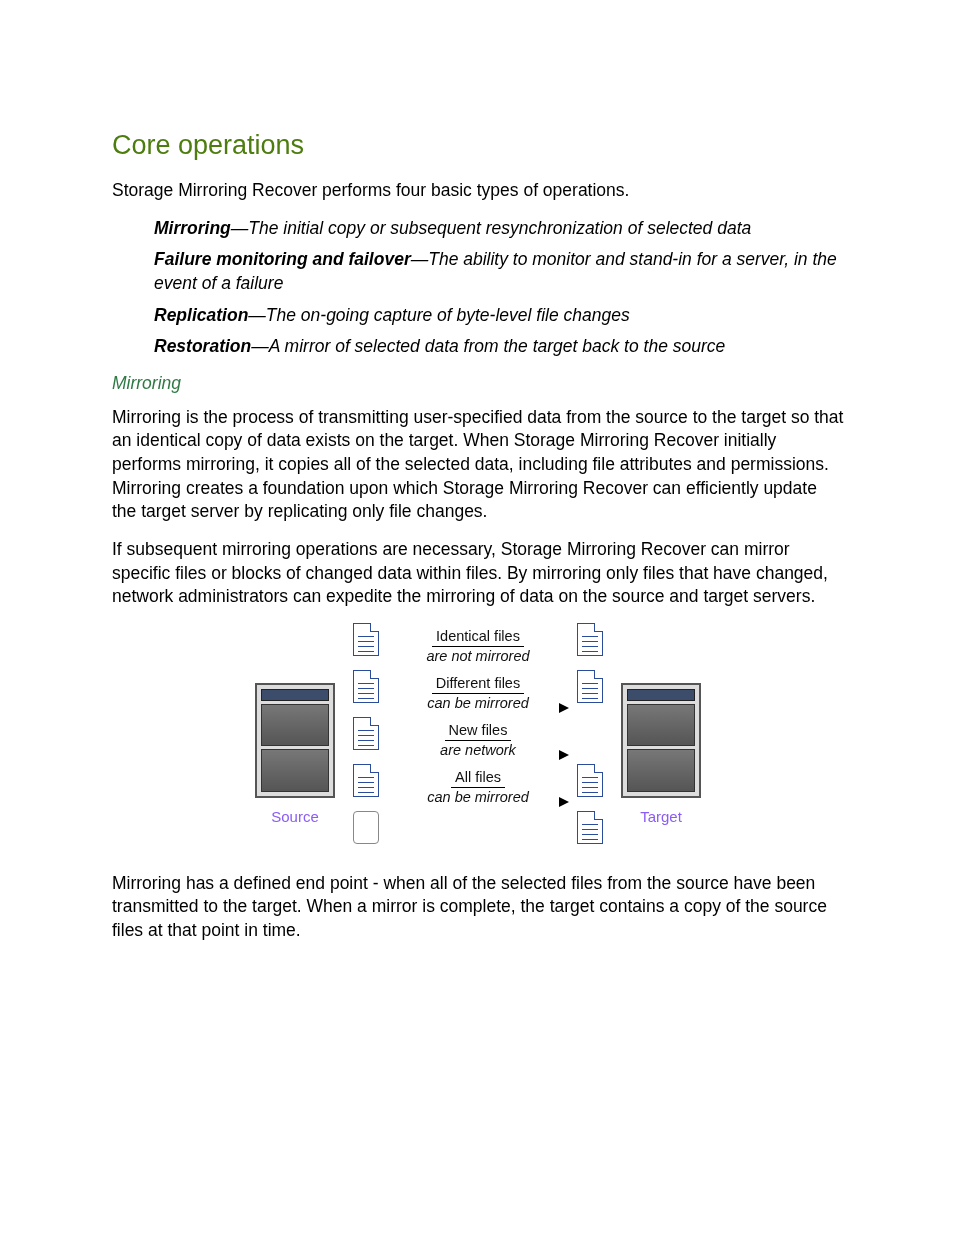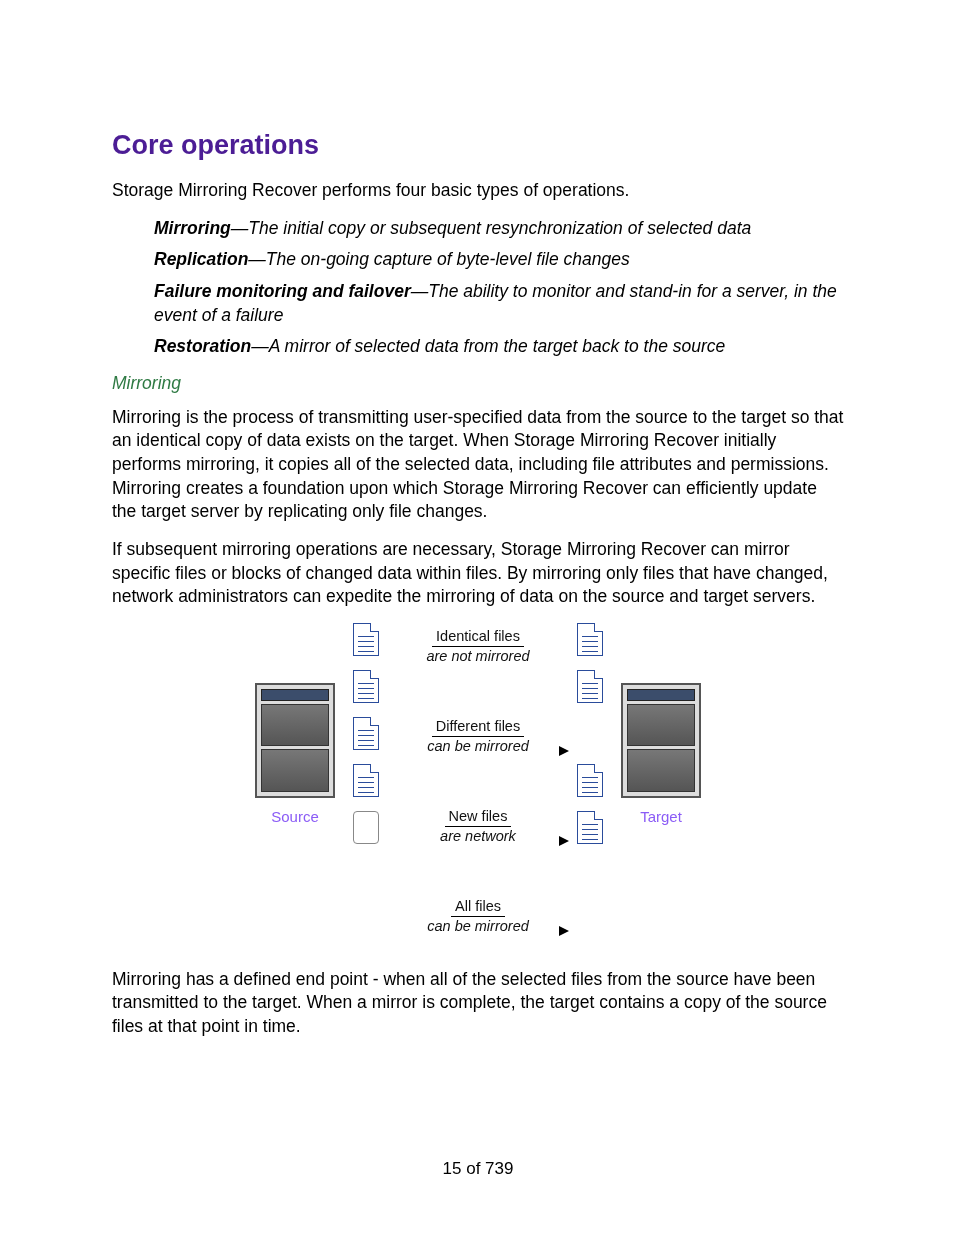--- a/index.html
+++ b/index.html
@@ -10,23 +10,23 @@
     color: #000;
     width: 954px;
   }
   .page {
     padding: 130px 110px 60px 112px;
     box-sizing: border-box;
     width: 954px;
     position: relative;
   }
   h1.main-heading {
-    color: #4c1d95;
+    color: #4d7c0f;
     font-size: 27px;
-    font-weight: bold;
+    font-weight: normal;
     margin: 0 0 18px 0;
   }
   p.body-text {
     font-size: 17.5px;
     line-height: 1.35;
     margin: 0 0 14px 0;
   }
   .def-list {
     margin: 0 0 14px 42px;
   }
@@ -117,21 +117,20 @@
     background: #fff;
     border: 1px solid #888;
     border-radius: 4px;
     box-sizing: border-box;
   }
   .labels-col {
     display: flex;
     flex-direction: column;
     align-items: center;
     width: 162px;
-    gap: 43px;
   }
   .label-entry {
     text-align: center;
     font-size: 14.5px;
     color: #111;
     line-height: 1.18;
     position: relative;
     margin-bottom: 0;
     padding-bottom: 0;
     height: 47px;
@@ -166,24 +165,24 @@
 
   <h1 class="main-heading">Core operations</h1>
 
   <p class="body-text">Storage Mirroring Recover performs four basic types of operations.</p>
 
   <div class="def-list">
     <p class="def-item">
       <span class="def-term">Mirroring</span><span>—The initial copy or subsequent resynchronization of selected data</span>
     </p>
     <p class="def-item">
+      <span class="def-term">Failure monitoring and failover</span><span>—The ability to monitor and stand-in for a server, in the event of a failure</span>
+    </p>
+    <p class="def-item">
       <span class="def-term">Replication</span><span>—The on-going capture of byte-level file changes</span>
-    </p>
-    <p class="def-item">
-      <span class="def-term">Failure monitoring and failover</span><span>—The ability to monitor and stand-in for a server, in the event of a failure</span>
     </p>
     <p class="def-item">
       <span class="def-term">Restoration</span><span>—A mirror of selected data from the target back to the source</span>
     </p>
   </div>
 
   <p class="sub-heading">Mirroring</p>
 
   <p class="body-text">Mirroring is the process of transmitting user-specified data from the source to the target so that an identical copy of data exists on the target. When Storage Mirroring Recover initially performs mirroring, it copies all of the selected data, including file attributes and permissions. Mirroring creates a foundation upon which Storage Mirroring Recover can efficiently update the target server by replicating only file changes.</p>
   <p class="body-text">If subsequent mirroring operations are necessary, Storage Mirroring Recover can mirror specific files or blocks of changed data within files. By mirroring only files that have changed, network administrators can expedite the mirroring of data on the source and target servers.</p>
@@ -259,15 +258,14 @@
         <div class="server-drive"></div>
         <div class="server-drive"></div>
       </div>
       <div class="endpoint-label">Target</div>
     </div>
 
   </div>
 
   <p class="body-text">Mirroring has a defined end point - when all of the selected files from the source have been transmitted to the target. When a mirror is complete, the target contains a copy of the source files at that point in time.</p>
 
-  <div class="footer">15 of 739</div>
 
 </div>
 
 </body></html>

